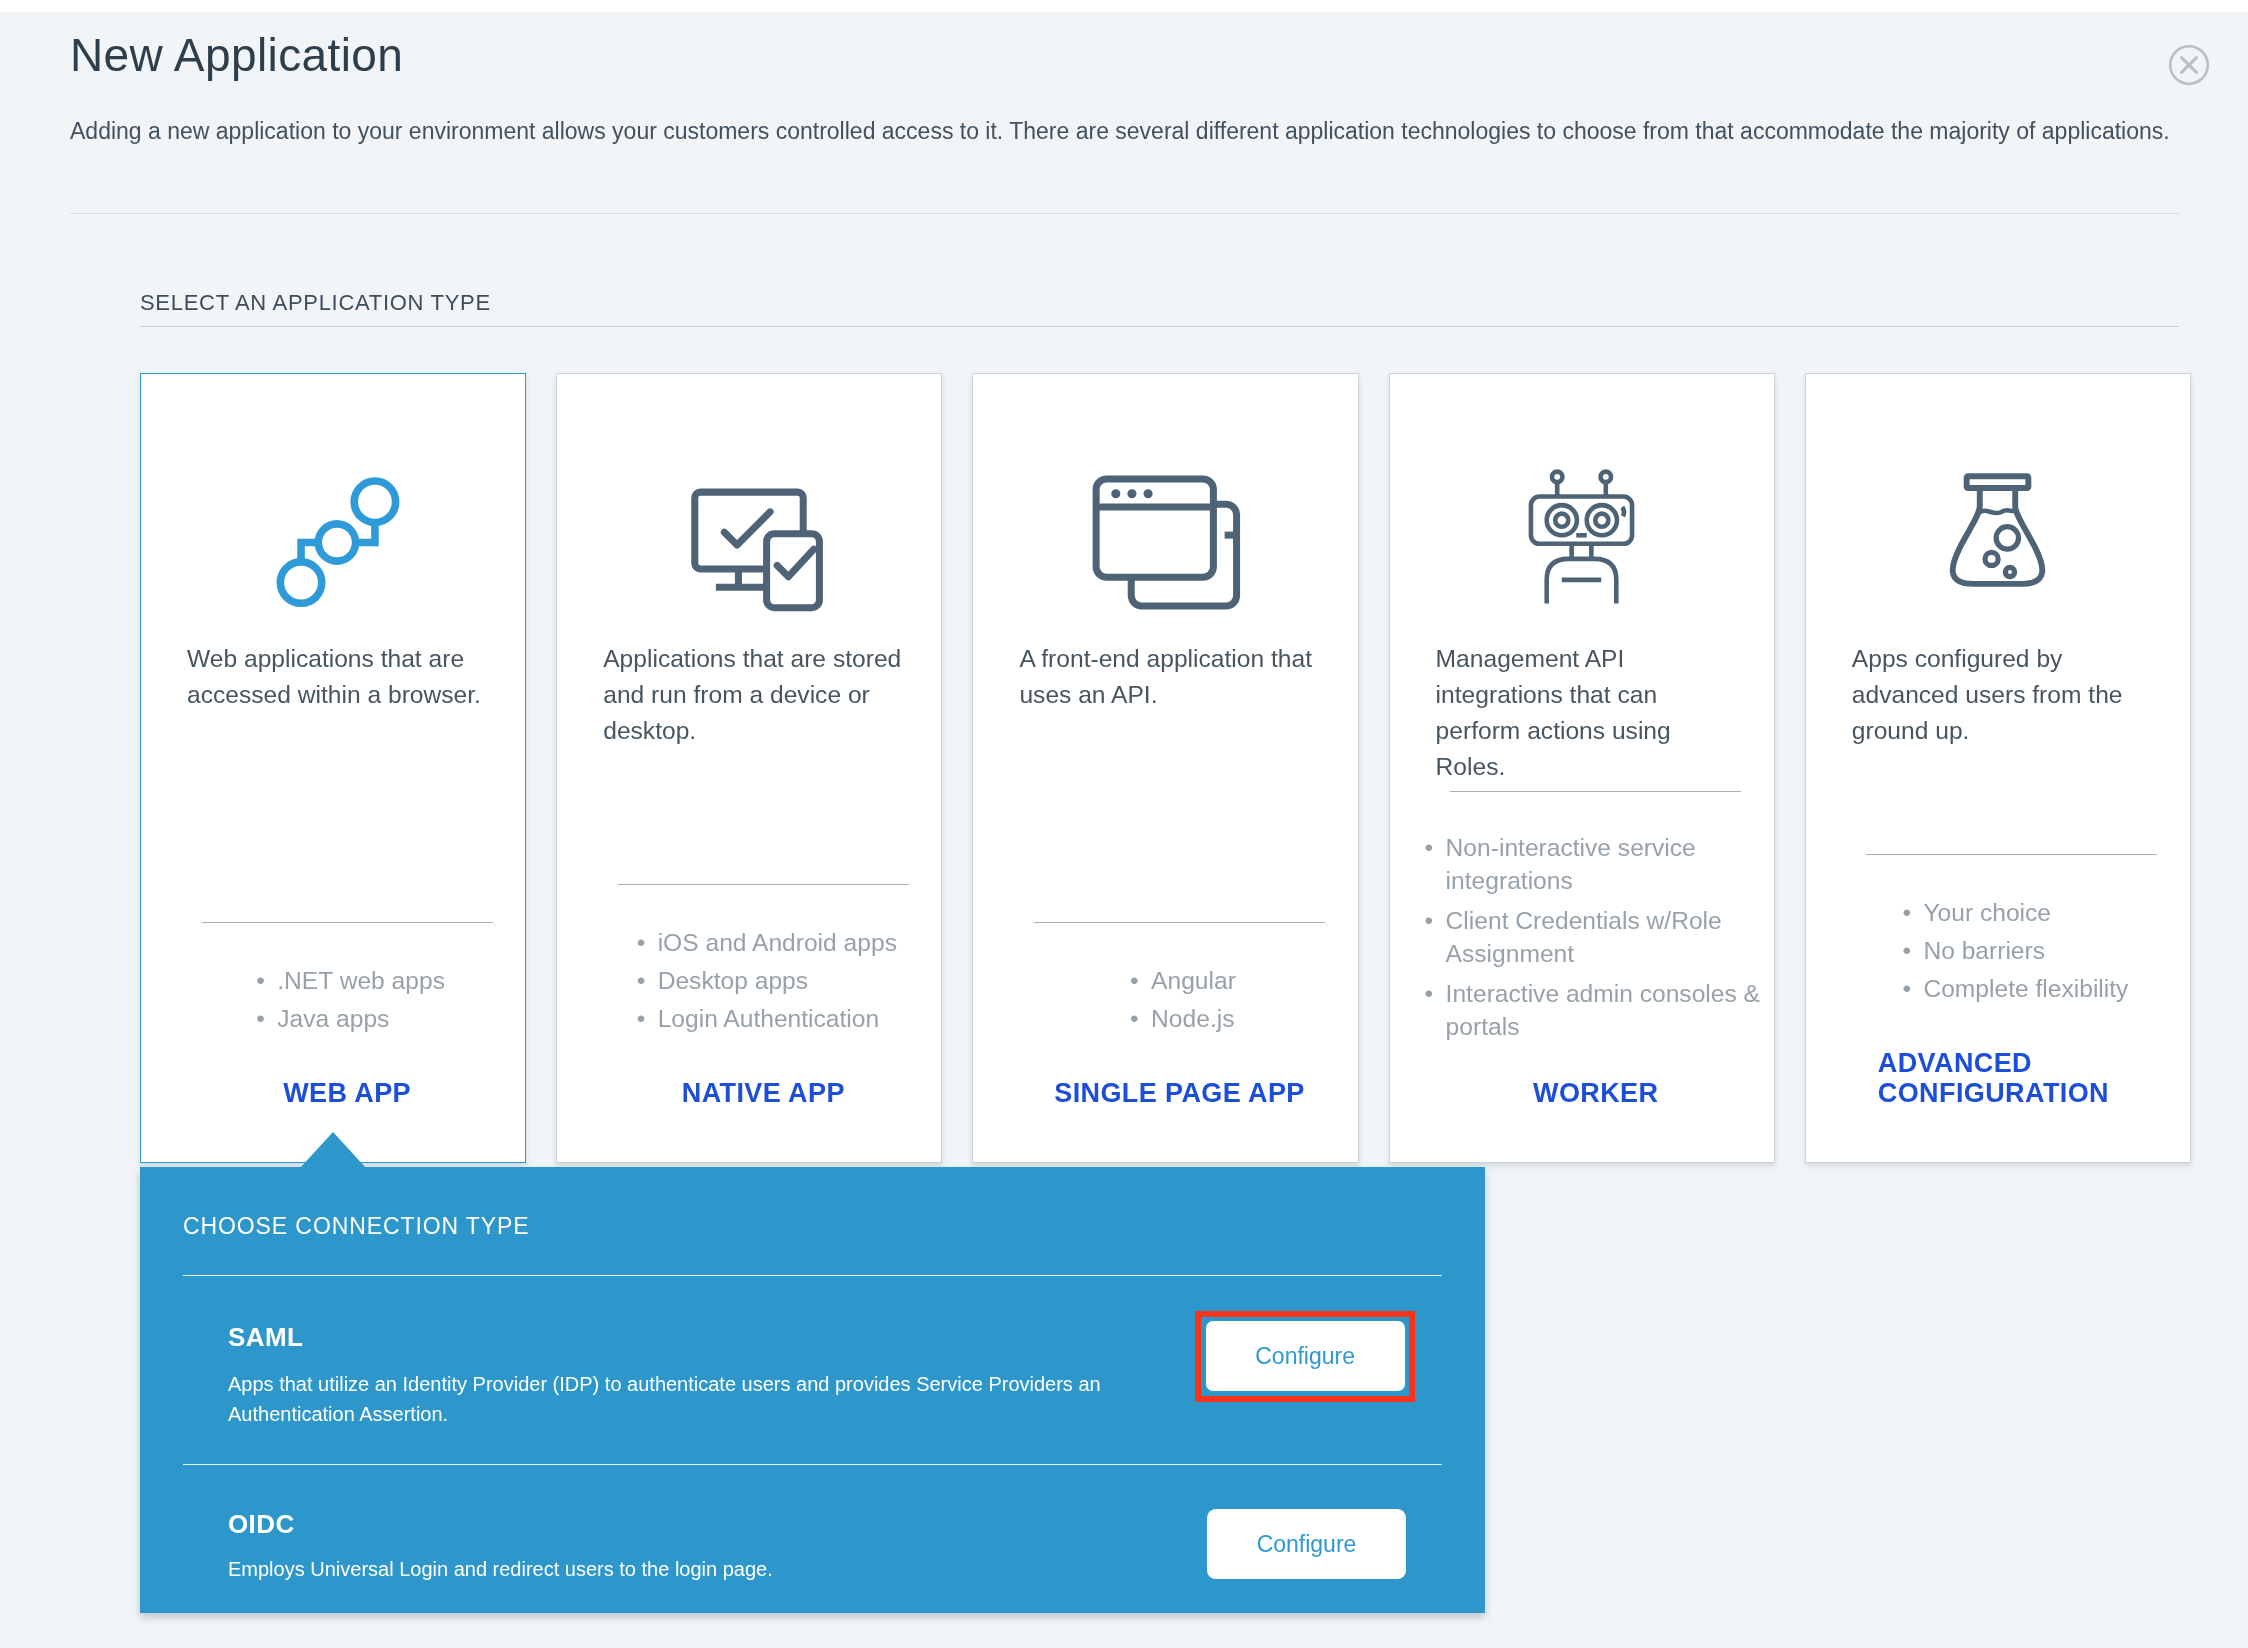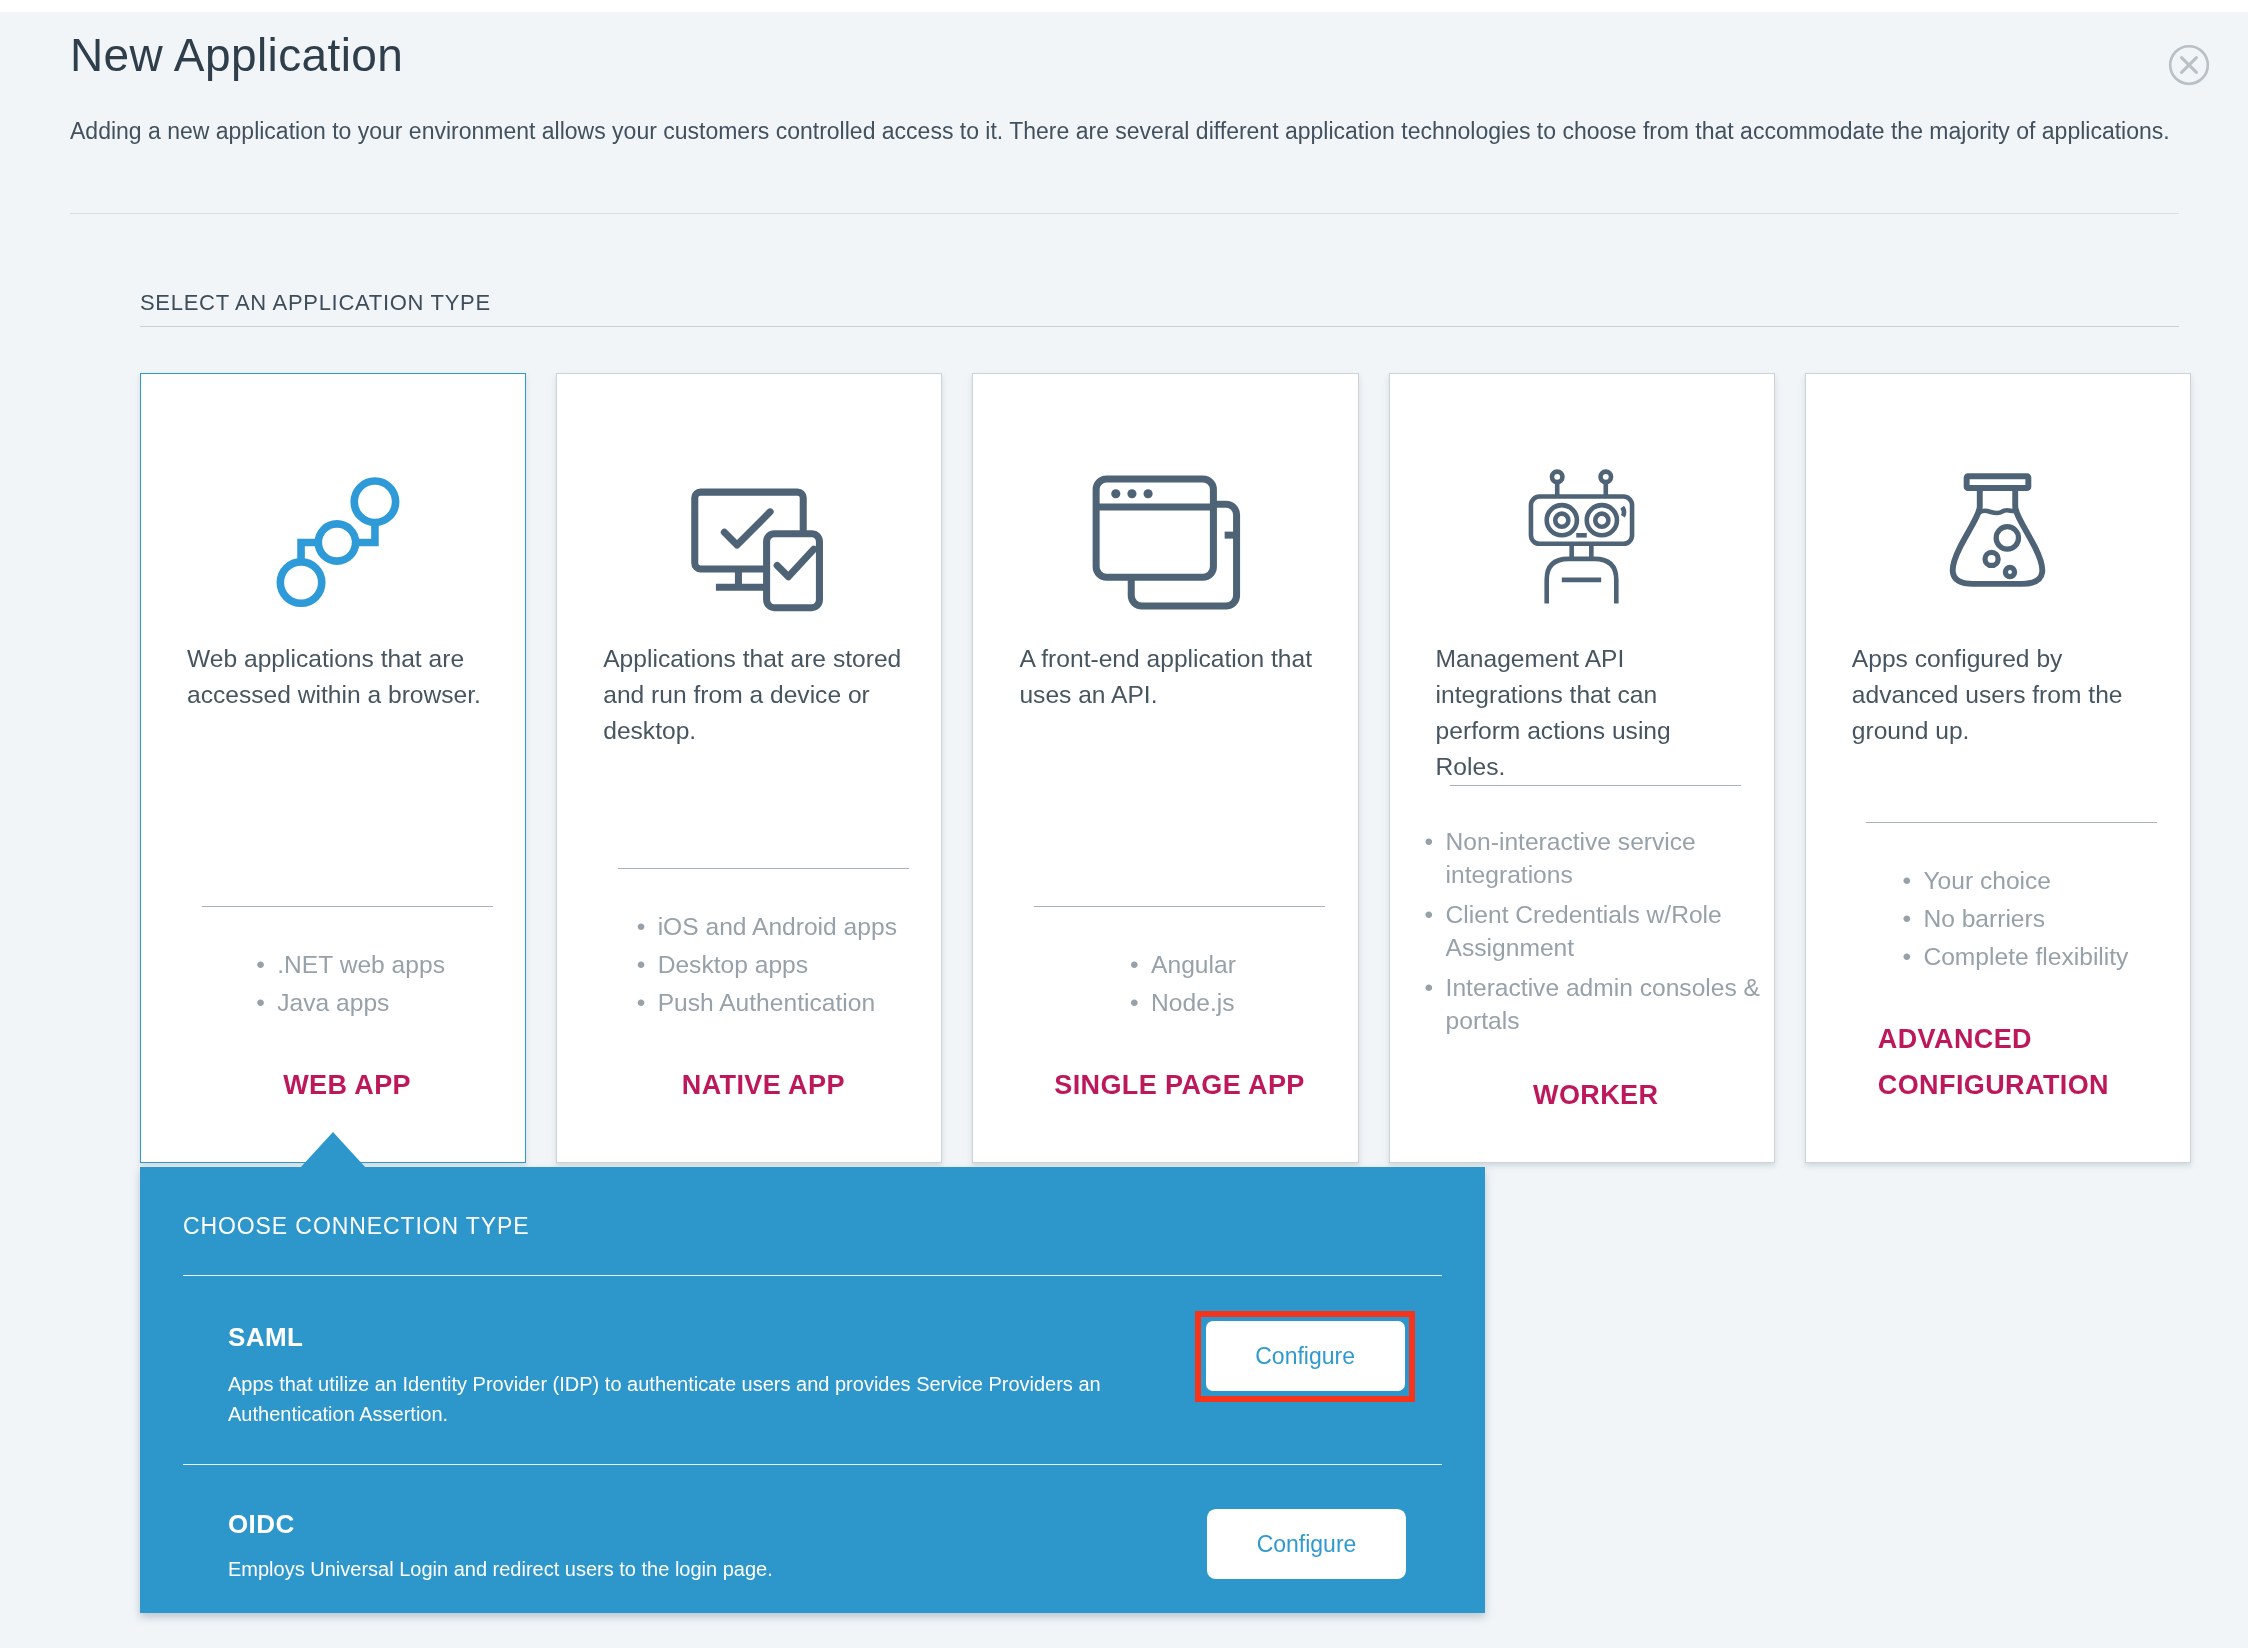--- a/index.html
+++ b/index.html
@@ -54,22 +54,22 @@
   .card-divider { width:291px; margin:0 auto 39px auto; border-top:1.8px solid #a9b2ba; }
   ul.bullets {
     width:fit-content; margin:0 auto 40px auto; list-style:none;
     font-size:24.6px; line-height:38px; color:#97a1a9; text-align:left;
   }
   ul.bullets li { position:relative; padding-left:28px; }
   ul.bullets li::before { content:"\2022"; position:absolute; left:7px; }
   ul.bullets.tight { max-width:362px; line-height:33px; margin-bottom:35px; }
   ul.bullets.tight li { margin-bottom:7px; }
   .card-label {
-    text-align:center; font-size:27px; font-weight:700; color:#be185d; letter-spacing:0.4px;
-    line-height:46px;
+    text-align:center; font-size:27px; font-weight:700; color:#1d4ed8; letter-spacing:0.4px;
+    line-height:30px;
   }
   .card-label.left { text-align:left; padding-left:44px; padding-right:26px; }
 
   
   .panel {
     position:absolute; left:140px; top:1167px; width:1345px; height:446px;
     background:#2D97CB; z-index:2; box-shadow:0 4.4px 8px rgba(120,140,155,0.45);
   }
   .panel-pointer {
     position:absolute; top:-35px; left:160px; width:0; height:0;
@@ -158,21 +158,21 @@
           <path d="M155,135 L171,151 L207,112" stroke-linecap="round" stroke-linejoin="round"></path>
         </g>
       </svg>
     </div>
     <div class="card-desc">Applications that are stored and run from a device or desktop.</div>
     <div class="card-bottom">
       <div class="card-divider"></div>
       <ul class="bullets">
         <li>iOS and Android apps</li>
         <li>Desktop apps</li>
-        <li>Push Authentication</li>
+        <li>Login Authentication</li>
       </ul>
       <div class="card-label">NATIVE APP</div>
     </div>
   </div>
 
   <div class="card">
     <div class="card-icon">
       <svg width="158" height="145" viewBox="0 0 225 205" fill="none">
         <g stroke="#4E6375" stroke-width="10">
           <rect x="63" y="48" width="150" height="145" rx="15"></rect>

